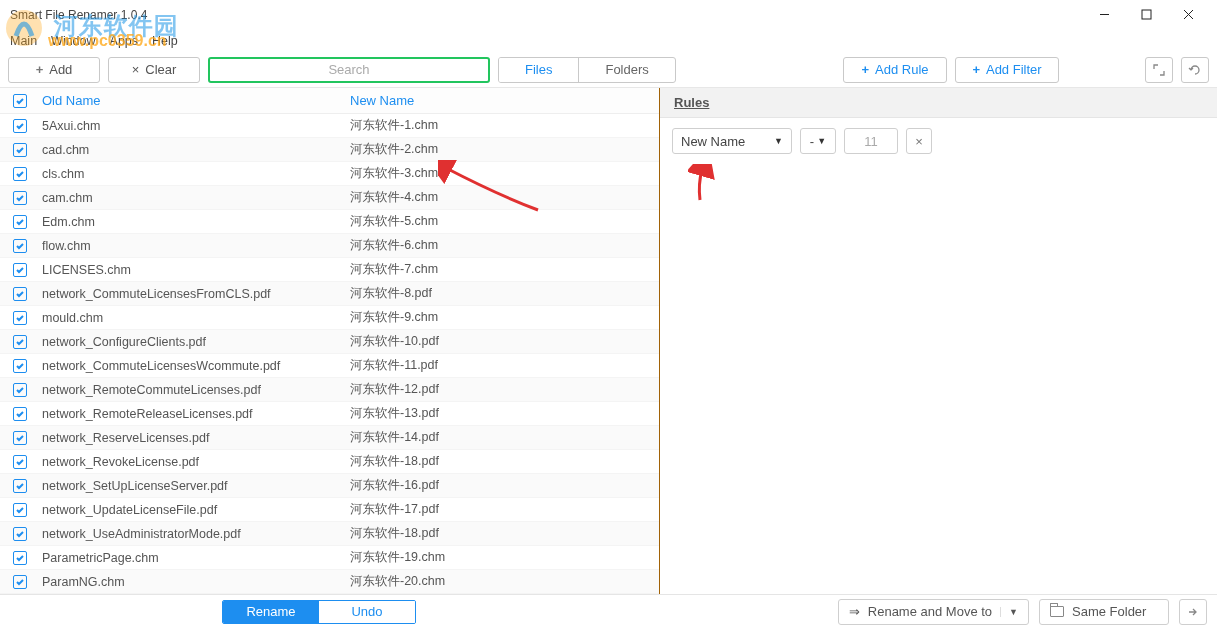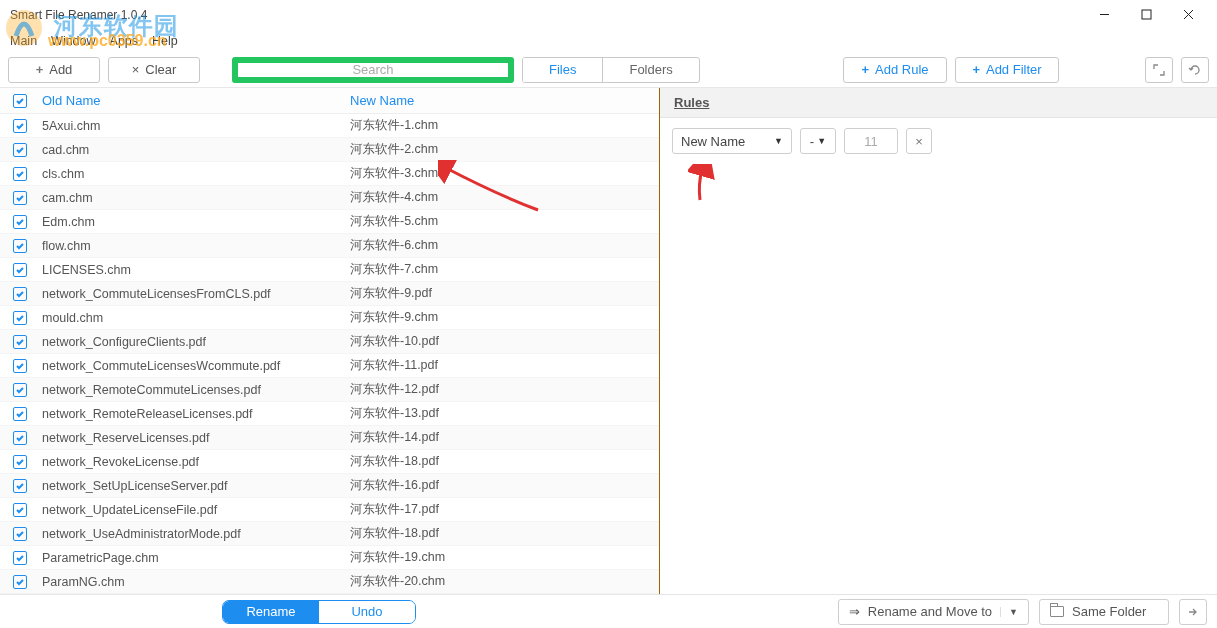--- a/index.html
+++ b/index.html
@@ -14,21 +14,21 @@
 
   
   .menubar { height: 22px; display: flex; align-items: center; gap: 14px; padding-left: 10px; font-size: 12.5px; color: #444; }
   .menubar span { cursor: default; }
 
   
   .toolbar { height: 36px; padding: 4px 8px; display: flex; align-items: center; gap: 8px; border-bottom: 1px solid #e7e7e7; }
   .btn { height: 26px; border: 1px solid #c9c9c9; background: #fff; border-radius: 3px; padding: 0 16px; display: inline-flex; align-items: center; gap: 6px; font-size: 13px; color: #555; cursor: pointer; }
   .btn .plus { color: #777; font-weight: bold; }
   .btn-blue-text { color: #1D8EF0; }
-  .searchbox { height: 26px; flex: 0 0 282px; border: 6px solid #22c55e; border-radius: 3px; text-align: center; color: #aaa; display: flex; align-items: center; justify-content: center; margin-left: 24px; }
+  .searchbox { height: 26px; flex: 0 0 282px; border: 2px solid #22c55e; border-radius: 3px; text-align: center; color: #aaa; display: flex; align-items: center; justify-content: center; }
   .tabgrp { display: inline-flex; height: 26px; border: 1px solid #c9c9c9; border-radius: 3px; overflow: hidden; }
   .tabgrp .tab { padding: 0 26px; display: flex; align-items: center; color: #666; }
   .tabgrp .tab.active { background: #fff; color: #1D8EF0; font-weight: 500; border-right: 1px solid #c9c9c9; }
   .toolbar .flex1 { flex: 1; }
   .iconbtn { width: 28px; height: 26px; border: 1px solid #c9c9c9; border-radius: 3px; display: flex; align-items: center; justify-content: center; color: #888; }
   .iconbtn svg { stroke: #888; fill: none; }
 
   
   .main { display: flex; height: 506px; }
   .left { flex: 0 0 660px; display: flex; flex-direction: column; border-right: 1px solid #a16207; justify-content: flex-end; }
@@ -49,21 +49,21 @@
   .rules-hdr { height: 30px; background: #f2f2f2; display: flex; align-items: center; padding: 0 14px; font-weight: 600; color: #555; border-bottom: 1px solid #e5e5e5; text-decoration: underline; }
   .rule-row { display: flex; align-items: center; gap: 8px; padding: 10px 12px; }
   .select-like { height: 26px; border: 1px solid #cfcfcf; border-radius: 3px; padding: 0 8px; display: flex; align-items: center; gap: 6px; background: #fff; font-size: 13px; color: #444; }
   .select-like .caret { font-size: 9px; color: #333; }
   .txtin { height: 26px; border: 1px solid #1D8EF0; border-radius: 3px; padding: 0 8px; font-size: 13px; color: #444; display: flex; align-items: center; }
   .txtin.plain { border-color: #cfcfcf; color: #aaa; }
   .sqbtn { width: 26px; height: 26px; border: 1px solid #cfcfcf; border-radius: 3px; display: flex; align-items: center; justify-content: center; color: #777; }
 
   
   .footer { position: absolute; bottom: 0; left: 0; right: 0; height: 34px; border-top: 1px solid #e5e5e5; display: flex; align-items: center; padding: 0 10px; gap: 10px; }
-  .btngrp { display: inline-flex; height: 24px; border: 1px solid #1D8EF0; border-radius: 7px; overflow: hidden; margin-left: 212px; }
+  .btngrp { display: inline-flex; height: 24px; border: 1px solid #1D8EF0; border-radius: 2px; overflow: hidden; margin-left: 212px; }
   .btngrp .seg { width: 96px; display: flex; align-items: center; justify-content: center; font-size: 13px; }
   .btngrp .seg.primary { background: #1D8EF0; color: #fff; }
   .btngrp .seg.secondary { background: #fff; color: #1D8EF0; }
   .footer .flex1 { flex: 1; }
   .dropdown-btn { height: 26px; border: 1px solid #cfcfcf; border-radius: 3px; padding: 0 10px; display: flex; align-items: center; gap: 8px; color: #555; font-size: 13px; }
   .dropdown-btn .caret { font-size: 9px; border-left: 1px solid #ddd; padding-left: 8px; }
   .folder-ico { width: 14px; height: 11px; border: 1.3px solid #888; border-radius: 1px; position: relative; }
   .folder-ico::before { content: ""; position: absolute; top: -4px; left: -1px; width: 6px; height: 3px; border: 1.3px solid #888; border-bottom: none; border-radius: 1px 1px 0 0; }
 
   
@@ -237,21 +237,21 @@
         </div>
         <div class="row">
           <div class="col-chk">
             <span class="chk">
               <svg width="10" height="10" viewBox="0 0 10 10">
                 <path d="M2 5 L4 7 L8 3"></path>
               </svg>
             </span>
           </div>
           <div class="col-old">network_CommuteLicensesFromCLS.pdf</div>
-          <div class="col-new">河东软件-9.pdf</div>
+          <div class="col-new">河东软件-8.pdf</div>
         </div>
         <div class="row">
           <div class="col-chk">
             <span class="chk">
               <svg width="10" height="10" viewBox="0 0 10 10">
                 <path d="M2 5 L4 7 L8 3"></path>
               </svg>
             </span>
           </div>
           <div class="col-old">mould.chm</div>

